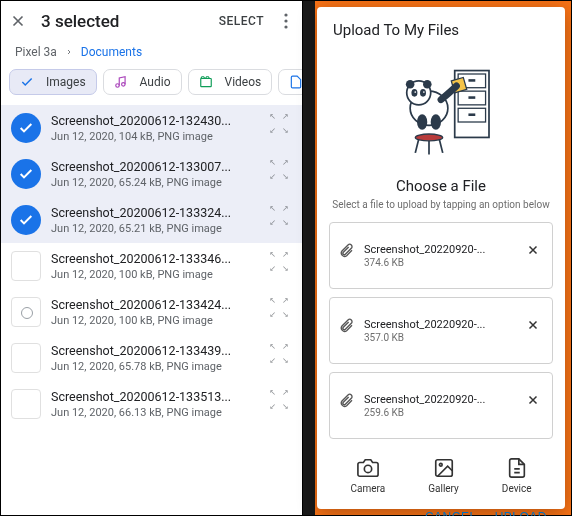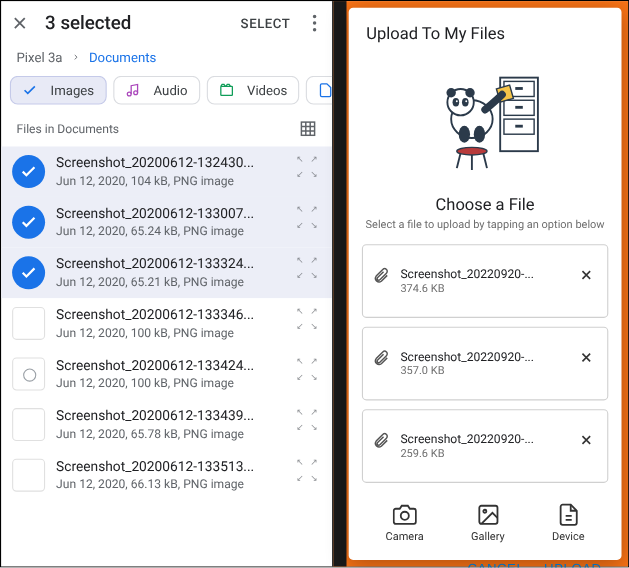--- a/index.html
+++ b/index.html
@@ -118,29 +118,20 @@
       </div>
       <div class="chip">
         <span>
           <svg width="14" height="14" viewBox="0 0 24 24" fill="none" stroke="#1a73e8" stroke-width="2">
               <path d="M14 2H6a2 2 0 00-2 2v16a2 2 0 002 2h12a2 2 0 002-2V8l-6-6z"></path>
             </svg>
         </span>
         <span>Do</span>
       </div>
     </div>
-    <div class="section-row">
-      <span>Files in Documents</span>
-      <span>
-        <svg width="16" height="16" viewBox="0 0 24 24" fill="none" stroke="#5f6368" stroke-width="2">
-            <rect x="3" y="3" width="18" height="18"></rect>
-            <path d="M3 9h18M3 15h18M9 3v18M15 3v18"></path>
-          </svg>
-      </span>
-    </div>
     <div class="file-list">
       <div class="file-row selected">
         <div class="file-thumb sel">
             <svg width="16" height="16" viewBox="0 0 24 24" fill="none" stroke-width="3">
               <path d="M20 6L9 17l-5-5"></path>
             </svg>
           </div>
         <div class="file-info">
             <div class="file-name">Screenshot_20200612-132430...</div>
             <div class="file-meta">Jun 12, 2020, 104 kB, PNG image</div>

